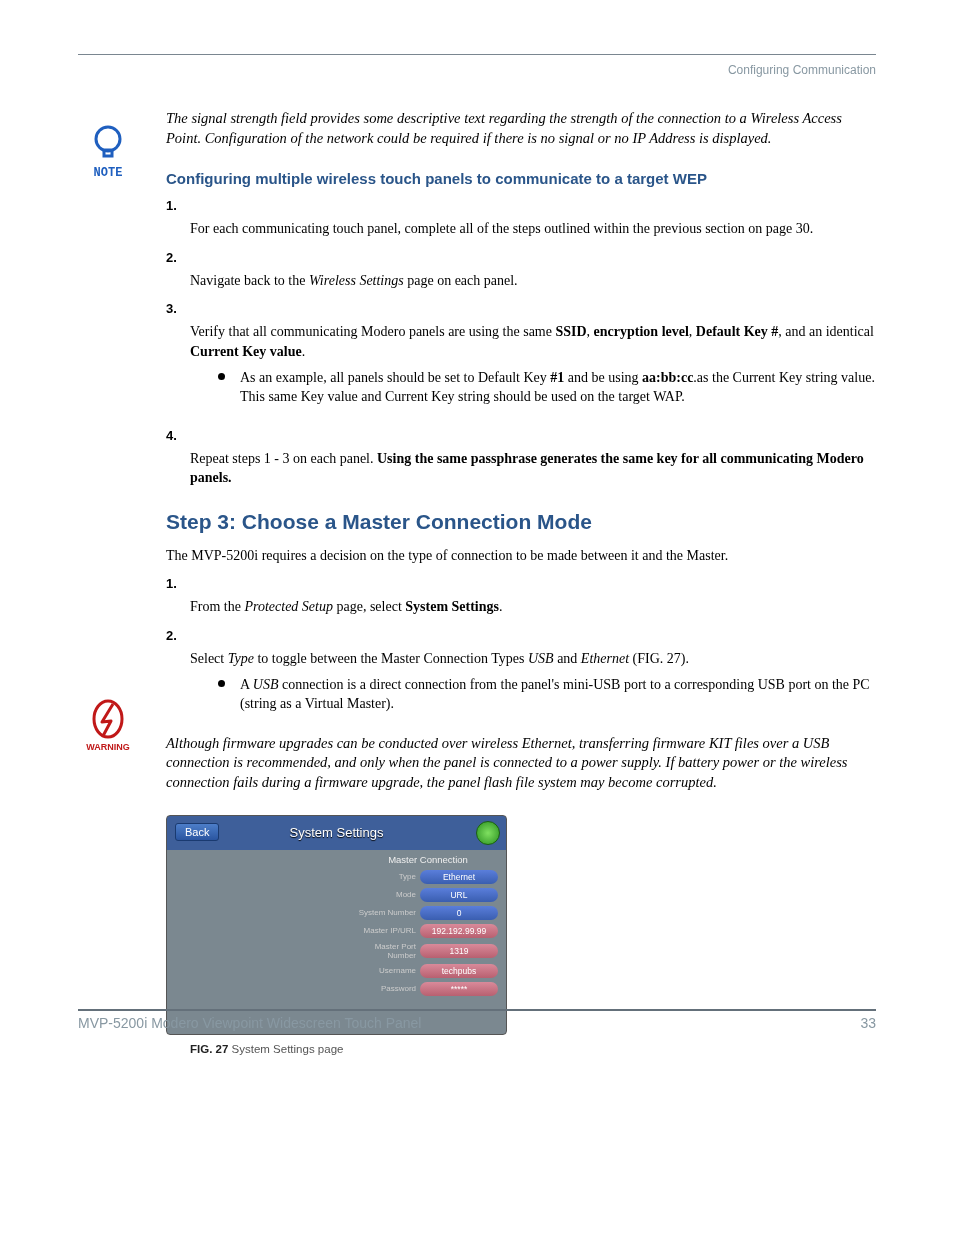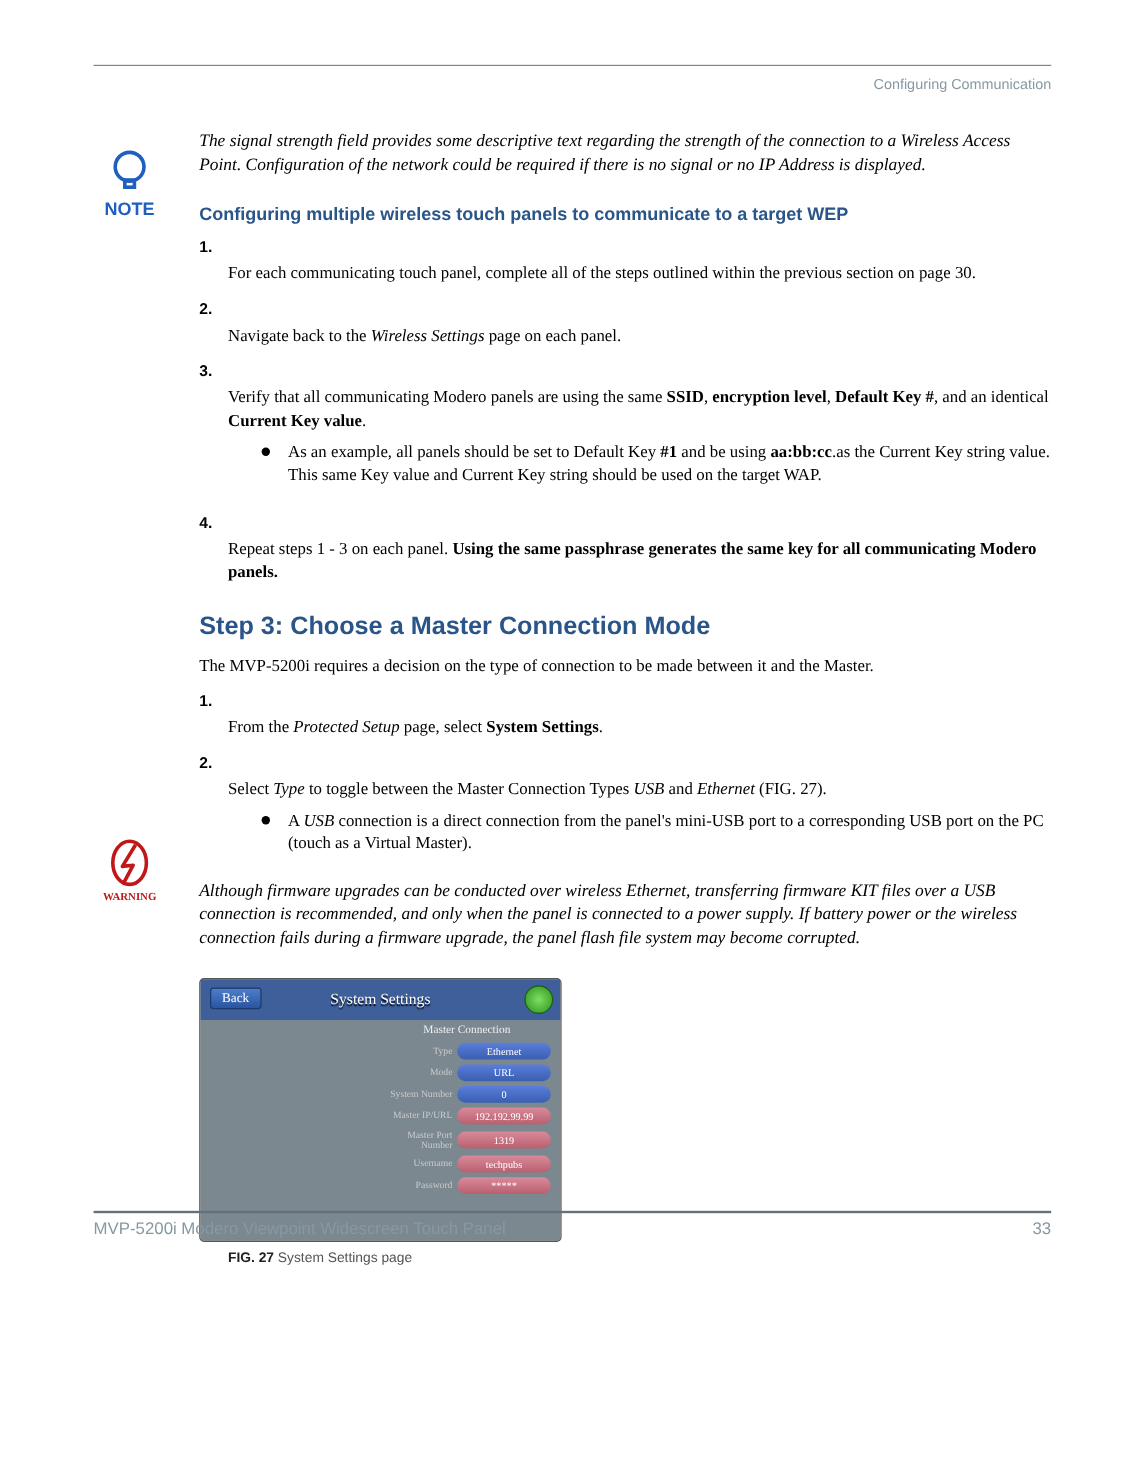--- a/index.html
+++ b/index.html
@@ -32,22 +32,22 @@
   .content {
     margin-left: 88px;
   }
   .note-icon, .warn-icon {
     position: absolute;
     left: 78px;
     width: 60px;
     text-align: center;
   }
   .note-icon svg, .warn-icon svg { display:block; margin:0 auto; }
-  .note-label { font-family: Liberation Sans, sans-serif; font-size:15px; color:#1f5fbf; font-weight:bold; margin-top:2px;}
-  .warn-label { font-family: Liberation Serif, serif; font-size:9px; color:#c01818; font-weight:bold; margin-top:2px;}
+  .note-label { font-family: Liberation Mono, monospace; font-size:12px; color:#1f5fbf; font-weight:bold; margin-top:2px;}
+  .warn-label { font-family: Liberation Sans, sans-serif; font-size:9px; color:#c01818; font-weight:bold; margin-top:2px;}
   .italic-note {
     font-style: italic;
     font-family: "Times New Roman", serif;
     font-size: 14.5px;
     line-height: 1.35;
     margin-bottom: 22px;
   }
   h3.blue {
     font-family: Arial, Helvetica, sans-serif;
     color: #2a5589;
@@ -102,21 +102,22 @@
   }
   .para { margin: 0 0 10px 0; line-height:1.4;}
   .fig-block { margin-top: 18px; }
   .screenshot {
     width: 300px;
     height: 218px;
     background: linear-gradient(#3e5f9a 0 34px, #7b8890 34px 100%);
     border: 1px solid #555;
     border-radius: 4px;
     position: relative;
-    font-family: Liberation Serif, serif;
+    font-family: Liberation Sans, sans-serif;
+    padding-left: 39px;
   }
   .ss-back {
     position:absolute; left:8px; top:7px;
     background: linear-gradient(#4d7ec9,#2a55a0);
     color:#fff; font-size:11px; padding:2px 9px;
     border-radius:3px; border:1px solid #1a3a70;
   }
   .ss-title {
     position:absolute; left:0; right:0; top:9px;
     text-align:center; color:#fff; font-size:13px;
@@ -207,21 +208,21 @@
     <ol class="numlist">
       <li>
         <span class="num">1.</span>
         <span class="body"><span>From the </span><i>Protected Setup</i><span> page, select </span><b>System Settings</b><span>.</span></span>
       </li>
       <li>
         <span class="num">2.</span>
         <span class="body">
           <span>Select </span><i>Type</i><span> to toggle between the Master Connection Types </span><i>USB</i><span> and </span><i>Ethernet</i><span> (FIG. 27).</span>
           <ul class="bullets">
-            <li><span>A </span><i>USB</i><span> connection is a direct connection from the panel's mini-USB port to a corresponding USB port on the PC (touch as a Virtual Master).</span></li>
+            <li><span>A </span><i>USB</i><span> connection is a direct connection from the panel's mini-USB port to a corresponding USB port on the PC (string as a Virtual Master).</span></li>
           </ul>
         </span>
       </li>
     </ol>
   </div>
 
   <div class="warn-icon" style="top:698px;">
     <svg width="42" height="42" viewBox="0 0 42 42">
       <ellipse cx="21" cy="21" rx="14" ry="18" fill="none" stroke="#c01818" stroke-width="3"></ellipse>
       <path d="M26 6 L15 24 L24 23 L16 38" fill="none" stroke="#c01818" stroke-width="3" stroke-linejoin="round"></path>

